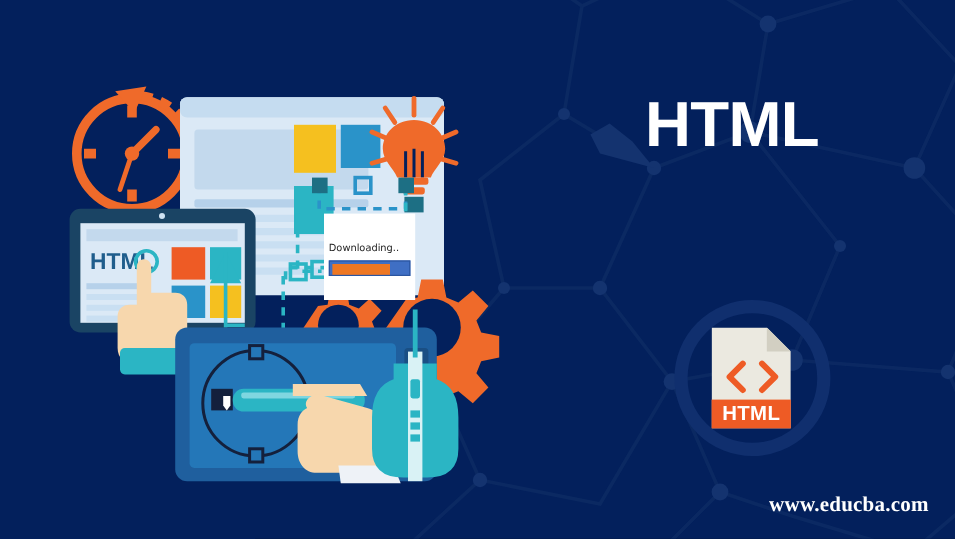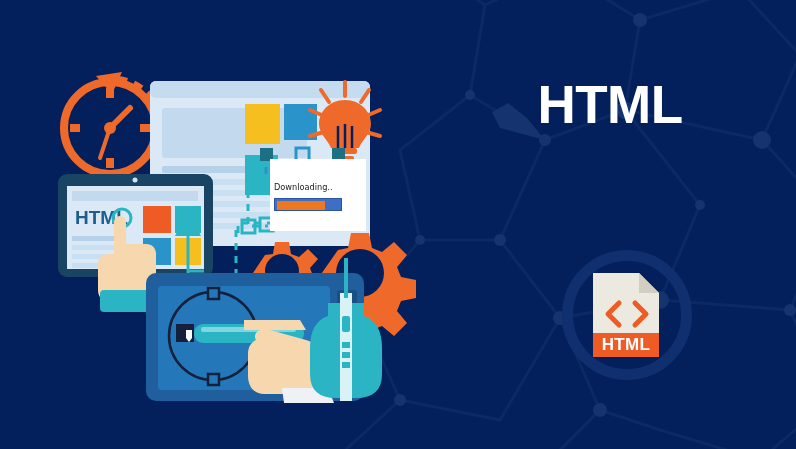--- a/index.html
+++ b/index.html
@@ -77,22 +77,22 @@
   
   #illustration{
     position:absolute;
     left:38px; top:58px;
     width:400px; height:345px;
     z-index:10;
   }
   
   #download-popup{
     position:absolute;
-    left:270px; top:159px;
-    width:96px; height:72px;
+    left:270px; top:178px;
+    width:76px; height:72px;
     background:#ffffff;
     z-index:16;
   }
   #download-label{
     position:absolute;
     left:4px; top:23px;
     font-size:8.2px;
     color:#1b1b1b;
     white-space:nowrap;
     font-family:"DejaVu Sans", sans-serif;
@@ -318,14 +318,15 @@
         <path d="M42 30 L53 41 L42 52"></path>
       </g>
     </svg>
     <div id="html-file-label">HTML</div>
   </div>
 
   <div id="title-block">
     <div id="title-line1">HTML</div>
   </div>
 
+  <div id="footer-url">www.educba.com</div>
 
 </div>
 
 </body></html>

